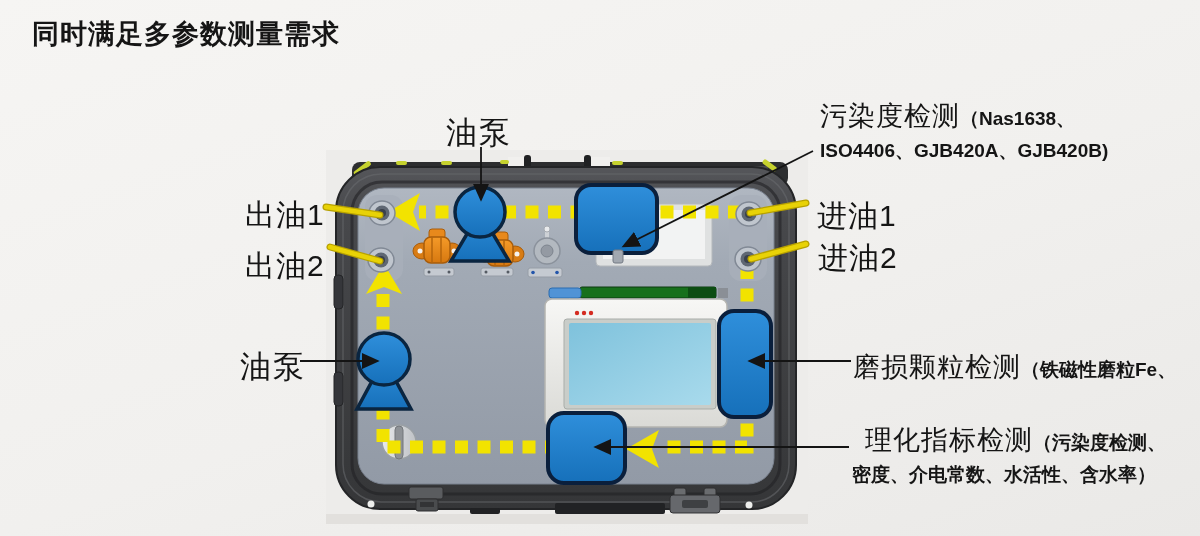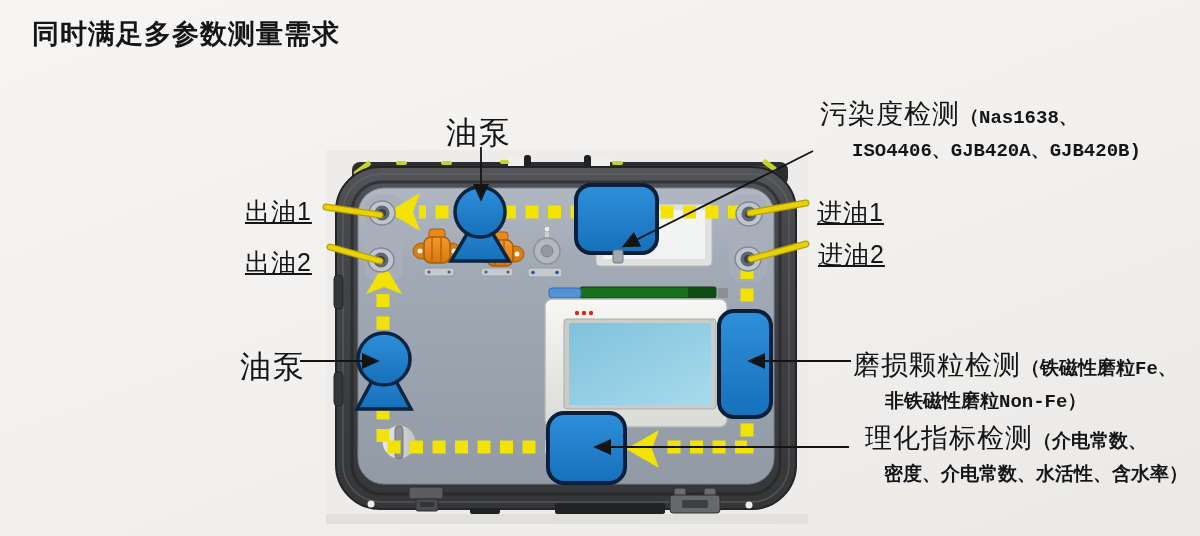--- a/index.html
+++ b/index.html
@@ -5,26 +5,26 @@
   html,body{margin:0;padding:0;}
   body{
     width:1200px;height:536px;overflow:hidden;position:relative;
     background:linear-gradient(160deg,#f6f5f3 0%,#f1f0ee 55%,#eae9e7 100%);
     font-family:"Liberation Sans","DejaVu Sans",sans-serif;
     color:#141414;
   }
   .stage{position:absolute;inset:0;width:980px;height:536px;}
   .lbl{position:absolute;white-space:nowrap;color:#151515;}
   .title{font-size:27px;font-weight:600;letter-spacing:1px;}
-  .port-lbl{font-size:25px;font-weight:500;letter-spacing:1px;text-decoration:underline;}
+  .port-lbl{font-size:30px;font-weight:500;letter-spacing:1px;}
   .pump-lbl{font-size:31px;font-weight:500;letter-spacing:2px;}
-  .feature{line-height:33px;font-family:Liberation Mono, monospace;}
+  .feature{line-height:33px;}
   .feature .big{font-size:27px;font-weight:500;letter-spacing:1px;}
   .feature .small{font-size:19px;font-weight:700;letter-spacing:0px;}
-  .feature .line2{display:block;line-height:24px;margin-top:3px;margin-left:32px;}
+  .feature .line2{display:block;line-height:24px;margin-top:3px;}
   svg{position:absolute;left:0;top:0;}
 </style>
 </head>
 <body>
 
 <div class="stage">
 
   <svg width="1200" height="536" viewBox="0 0 1200 536">
     <defs>
       <linearGradient id="caseGrad" x1="0" y1="0" x2="0" y2="1">
@@ -274,21 +274,20 @@
   <div class="lbl port-lbl" style="left:817px;top:196px;">进油1</div>
   <div class="lbl port-lbl" style="left:818px;top:238px;">进油2</div>
 
   <div class="lbl feature" style="left:820px;top:100px;">
     <span class="big">污染度检测</span><span class="small">（Nas1638、</span>
     <span class="small line2">ISO4406、GJB420A、GJB420B)</span>
   </div>
 
   <div class="lbl feature" style="left:853px;top:351px;">
     <span class="big">磨损颗粒检测</span><span class="small">（铁磁性磨粒Fe、</span>
-    <span class="small line2">非铁磁性磨粒Non-Fe）</span>
   </div>
 
   <div class="lbl feature" style="left:852px;top:424px;">
-    <span class="big" style="margin-left:13px;">理化指标检测</span><span class="small">（介电常数、</span>
+    <span class="big" style="margin-left:13px;">理化指标检测</span><span class="small">（污染度检测、</span>
     <span class="small line2">密度、介电常数、水活性、含水率）</span>
   </div>
 
 </div>
 
 </body></html>

